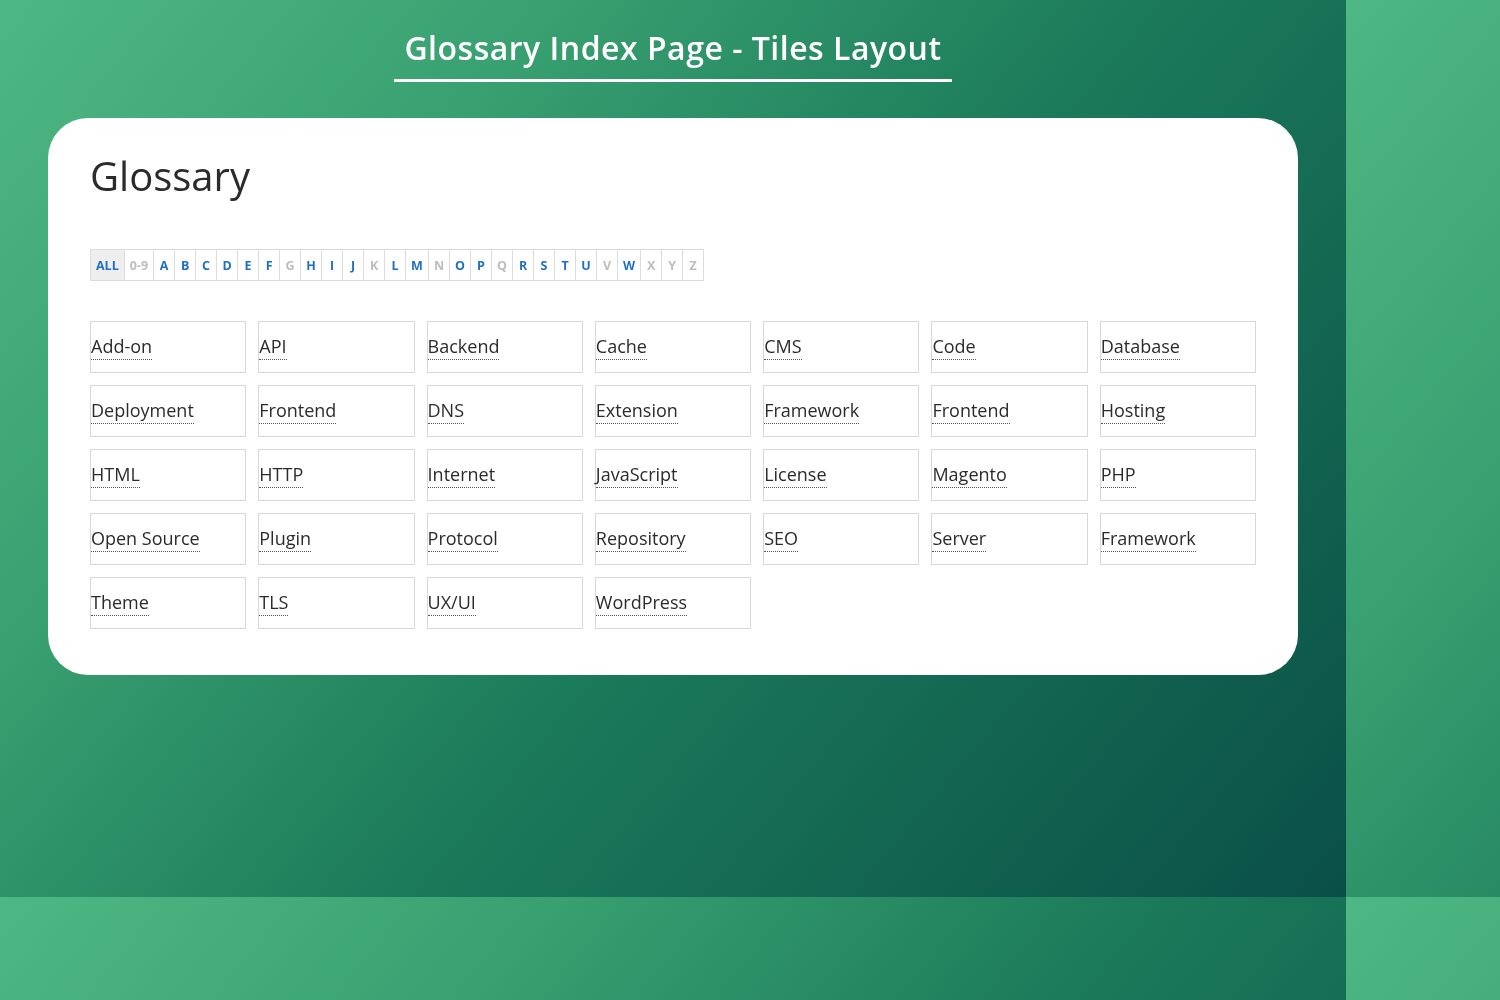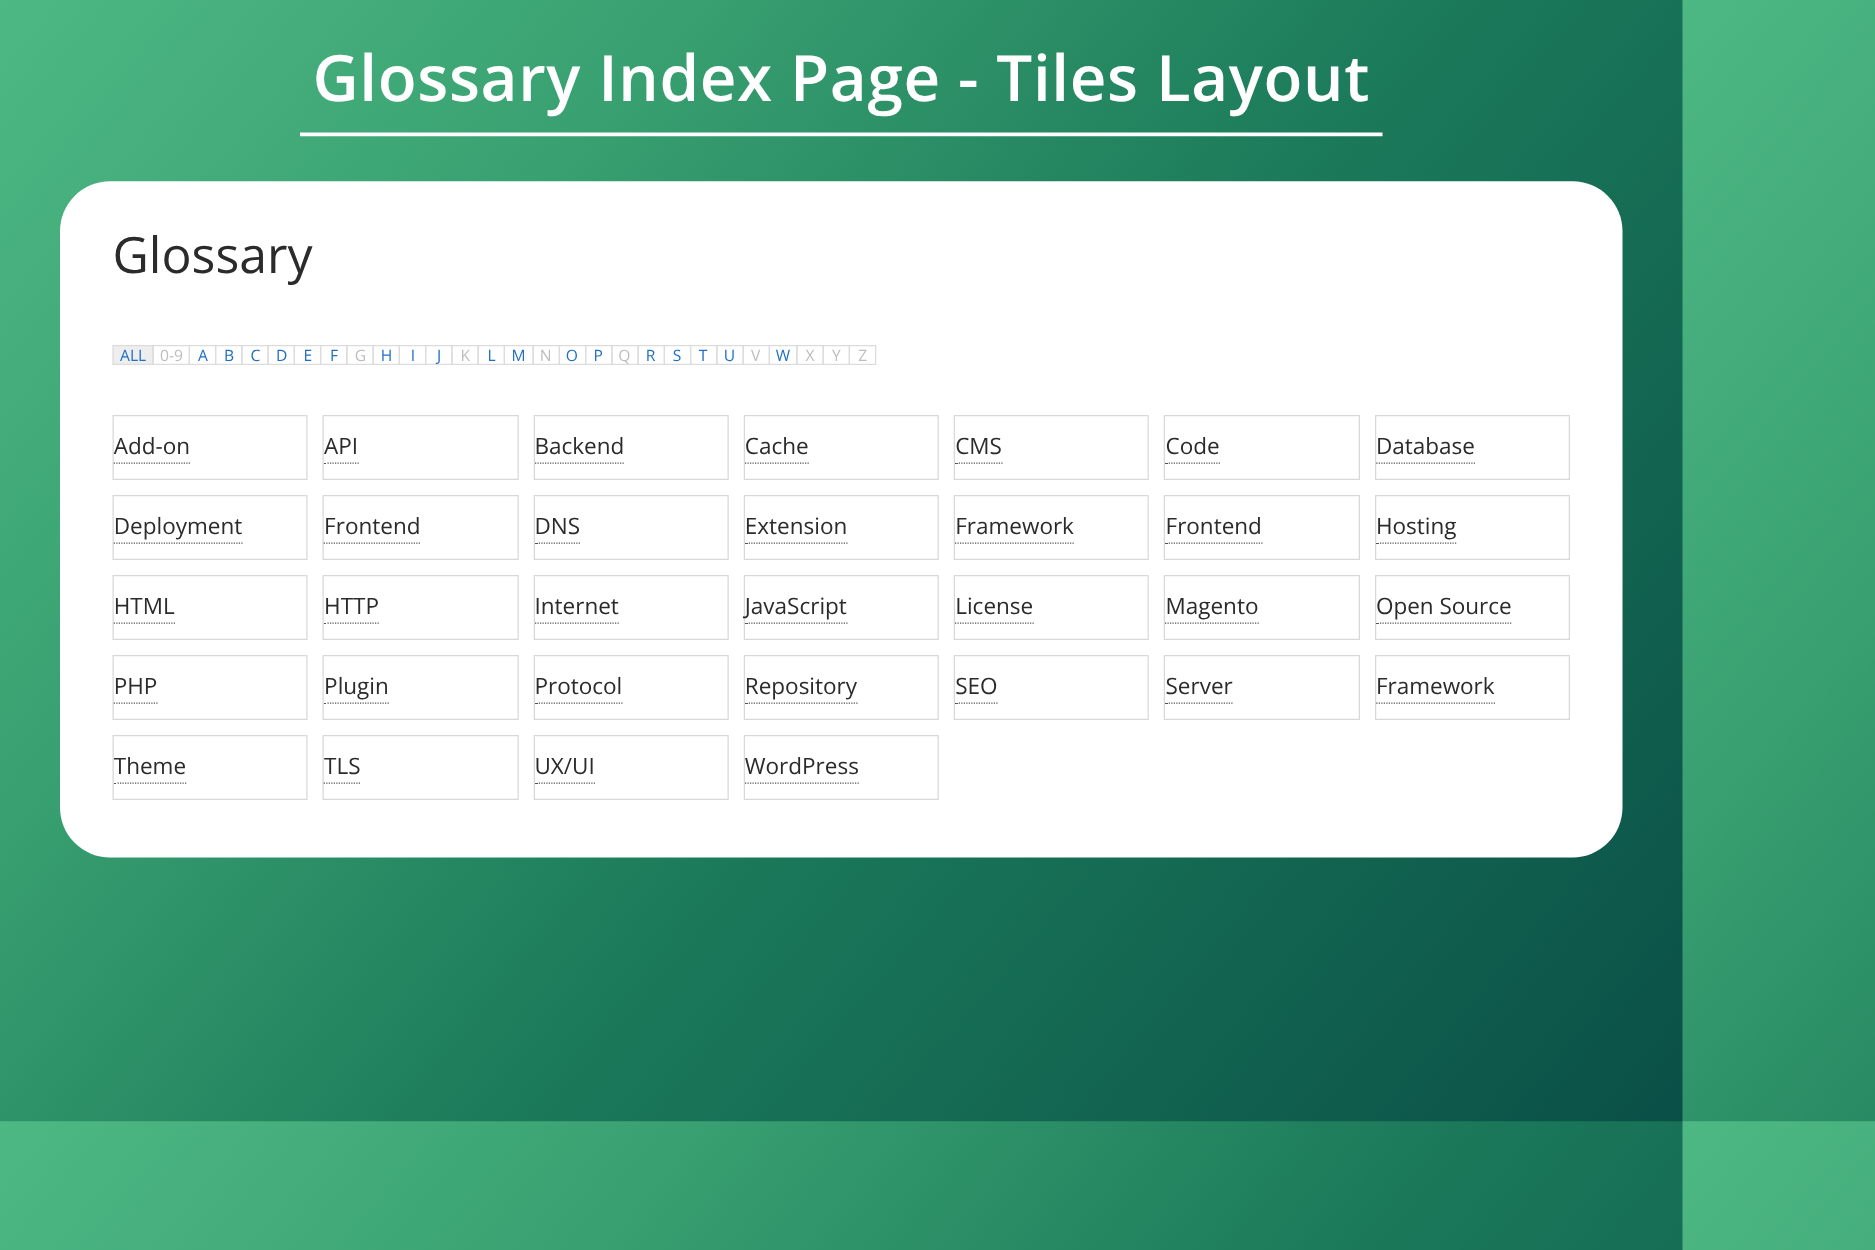--- a/index.html
+++ b/index.html
@@ -12,21 +12,21 @@
     background: linear-gradient(130deg, #4eb884 0%, #3aa272 25%, #1b7a5a 55%, #0a4f47 100%);
     padding-top: 20px;
   }
   .page-header {
     text-align: center;
     color: #fff;
     margin-bottom: 36px;
   }
   .page-header h1 {
     display: inline-block;
-    font-size: 51px;
+    font-size: 32px;
     font-weight: 600;
     letter-spacing: 0.5px;
     padding: 6px 10px 10px;
     border-bottom: 3px solid #ffffff;
   }
   .card {
     background: #fff;
     width: 1250px;
     margin: 0 auto;
     border-radius: 40px;
@@ -38,28 +38,28 @@
     color: #2b2b2b;
     margin-bottom: 46px;
   }
   .alpha-filter {
     display: flex;
     margin-bottom: 40px;
   }
   .alpha-filter .af {
     border: 1px solid #dcdcdc;
     margin-left: -1px;
-    height: 16px;
+    height: 32px;
     min-width: 22px;
     padding: 0 5px;
     display: flex;
     align-items: center;
     justify-content: center;
     font-size: 12.5px;
-    font-weight: 400;
+    font-weight: 700;
     cursor: default;
   }
   .alpha-filter .af:first-child { margin-left: 0; }
   .alpha-filter .af.all {
     background: #eeeeee;
     color: #1f6fc4;
     cursor: pointer;
   }
   .alpha-filter .af.active {
     color: #1f6fc4;
@@ -184,24 +184,24 @@
       <div class="tile">
         <span>JavaScript</span>
       </div>
       <div class="tile">
         <span>License</span>
       </div>
       <div class="tile">
         <span>Magento</span>
       </div>
       <div class="tile">
+        <span>PHP</span>
+      </div>
+      <div class="tile">
         <span>Open Source</span>
-      </div>
-      <div class="tile">
-        <span>PHP</span>
       </div>
       <div class="tile">
         <span>Plugin</span>
       </div>
       <div class="tile">
         <span>Protocol</span>
       </div>
       <div class="tile">
         <span>Repository</span>
       </div>

